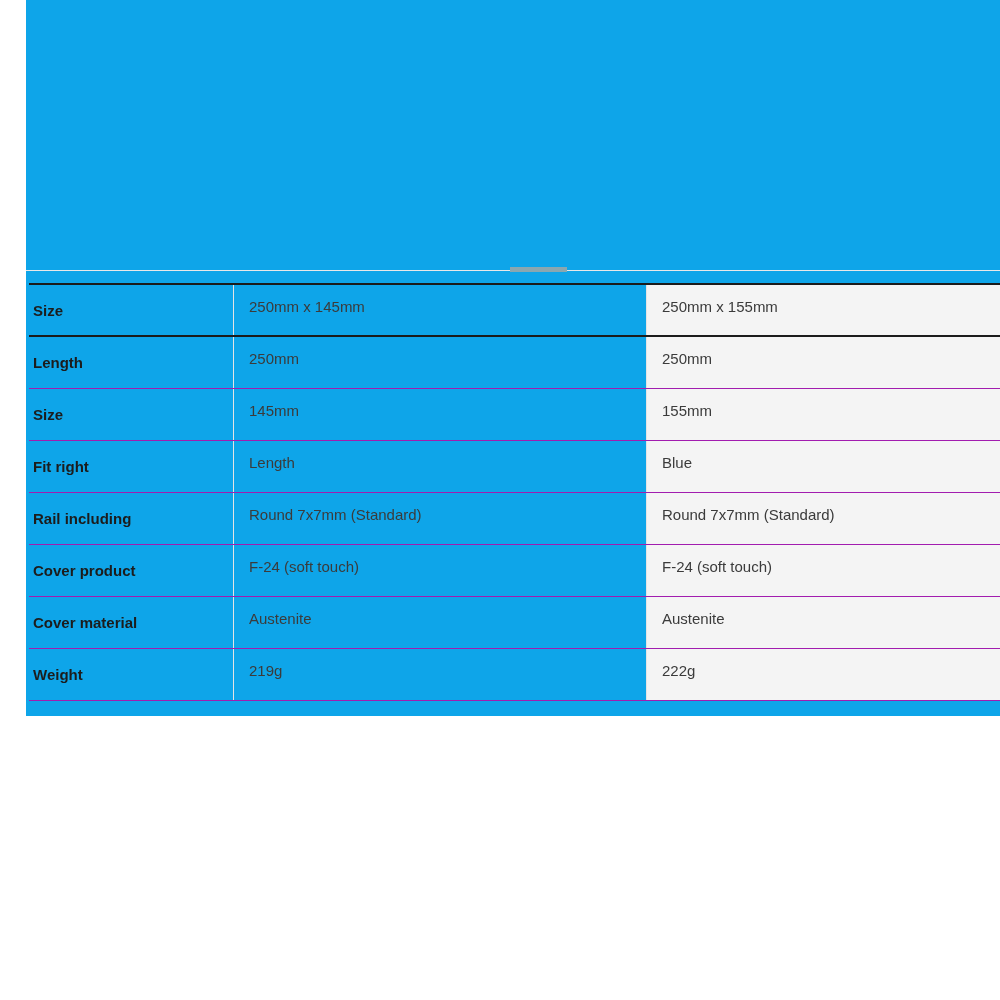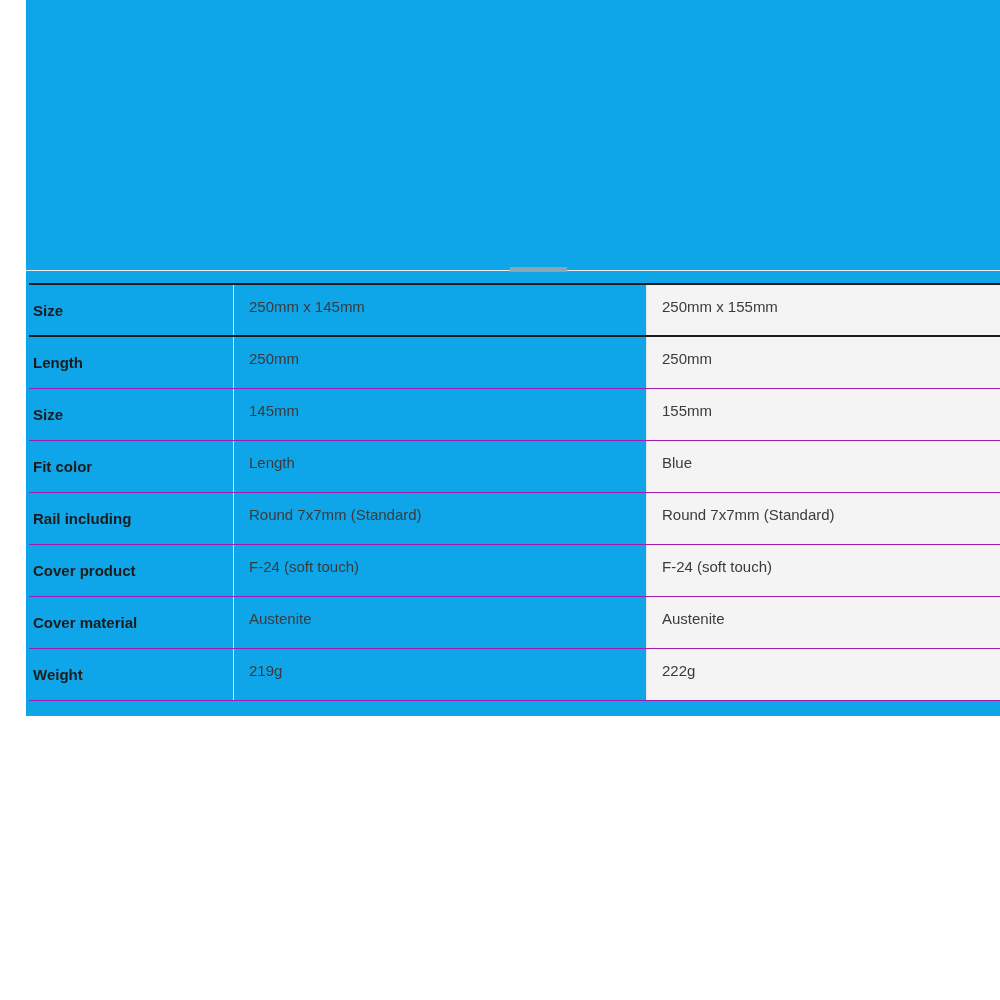--- a/index.html
+++ b/index.html
@@ -108,21 +108,21 @@
         <th>Length</th>
         <td class="col-a">250mm</td>
         <td class="col-b">250mm</td>
       </tr>
       <tr>
         <th>Size</th>
         <td class="col-a">145mm</td>
         <td class="col-b">155mm</td>
       </tr>
       <tr>
-        <th>Fit color</th>
+        <th>Fit right</th>
         <td class="col-a">Length</td>
         <td class="col-b">Blue</td>
       </tr>
       <tr>
         <th>Rail including</th>
         <td class="col-a">Round 7x7mm (Standard)</td>
         <td class="col-b">Round 7x7mm (Standard)</td>
       </tr>
       <tr>
         <th>Cover product</th>

